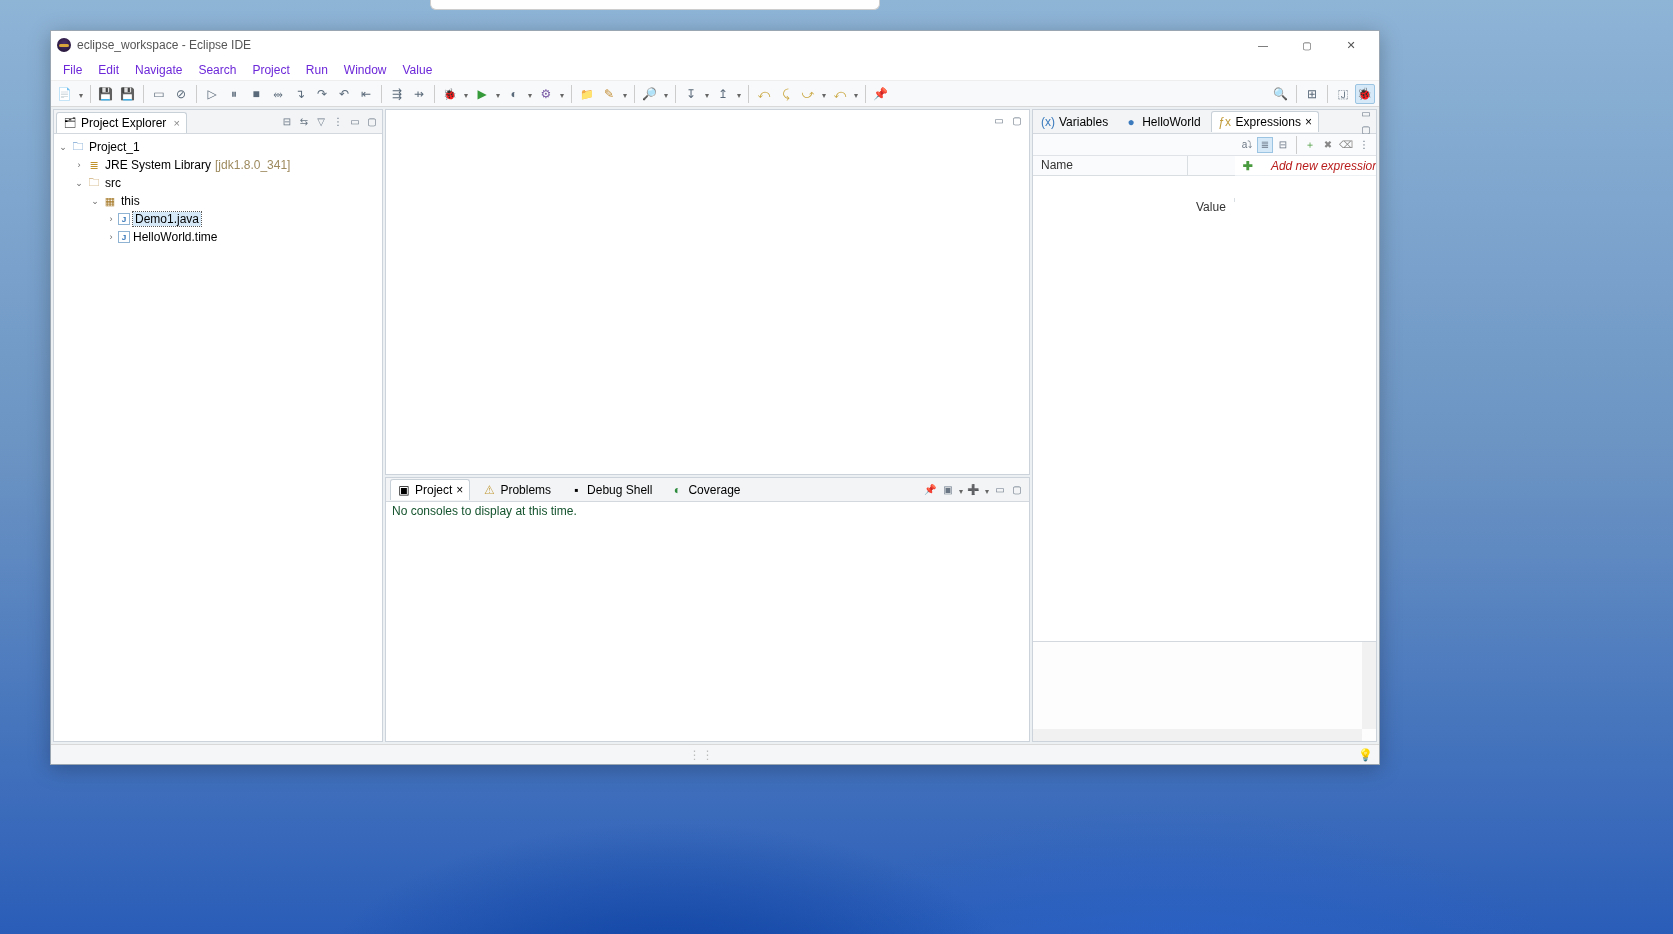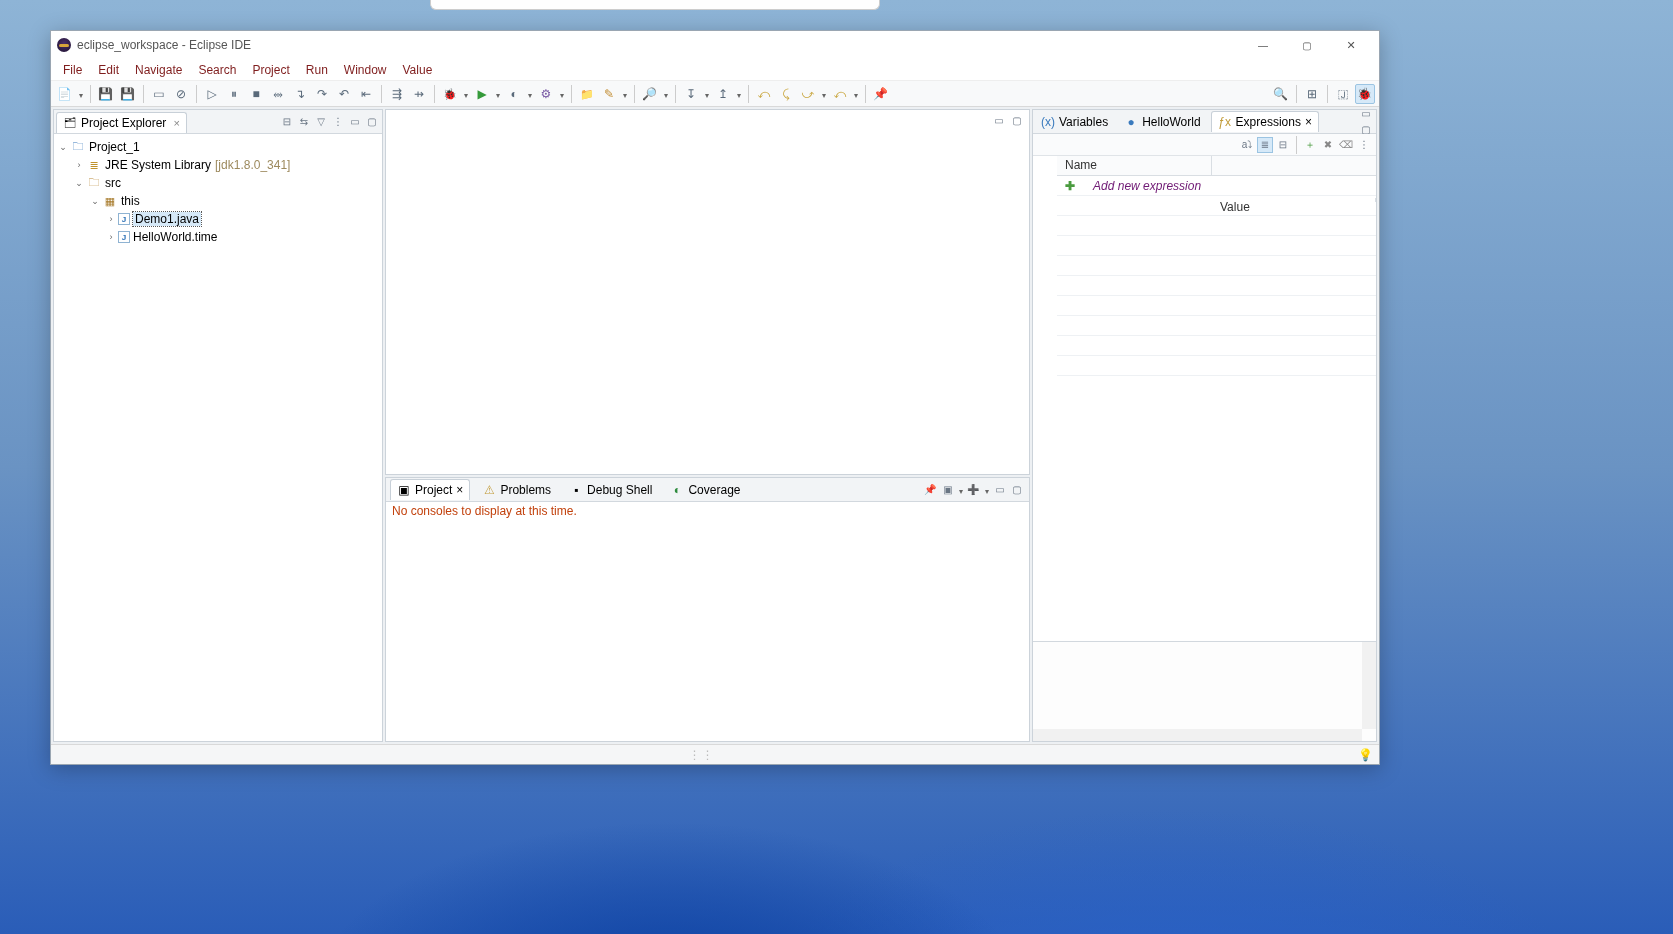--- a/index.html
+++ b/index.html
@@ -12,21 +12,21 @@
   }
   
   .titlebar { height: 28px; display: flex; align-items: center; padding: 0 6px; background:#fff; }
   .titlebar .eclipse-logo { width:14px; height:14px; border-radius:50%; background: radial-gradient(circle at 50% 40%, #4a2e6a 0%, #2b1a40 70%); margin-right:6px; position:relative; }
   .titlebar .eclipse-logo::after{content:"";position:absolute;left:2px;top:6px;width:10px;height:3px;background:#d6a43a;border-radius:2px;}
   .titlebar .title { color:#555; font-size:12px; }
   .titlebar .win-controls { margin-left:auto; display:flex; }
   .win-btn { width:44px; height:28px; display:flex; align-items:center; justify-content:center; color:#555; }
   
   .menubar { height:22px; display:flex; align-items:center; padding:0 4px; background:#fff; border-bottom:1px solid #eee;}
-  .menubar span { padding:2px 8px; color:#7f1d1d;text-align:center; }
+  .menubar span { padding:2px 8px; color:#6d28d9;text-align:center; }
   
   .toolbar { height:26px; background:#f8f9fa; border-bottom:1px solid #d9d9d9; display:flex; align-items:center; padding:0 4px; gap:2px;}
   .tb-btn { width:20px; height:20px; display:flex; align-items:center; justify-content:center; border-radius:2px; color:#5a6a7a;}
   .tb-sep { width:1px; height:18px; background:#ccc; margin:0 3px; }
   .tb-dd { width:8px; display:flex; align-items:center; justify-content:center; }
   .toolbar .right { margin-left:auto; display:flex; align-items:center; gap:2px;}
   .tb-active{ background:#d6e9f8; border:1px solid #9bc4e2;}
   
   .body { flex:1; display:flex; background:#edf0f3; }
   .left-panel { width:330px; display:flex; flex-direction:column; background:#fff; border:1px solid #ccd3da; margin:2px 1px 2px 2px;}
@@ -53,32 +53,32 @@
   .selected .nlabel{background:#d6e9f8; outline:1px dotted #5a5a5a; padding:0 2px;}
   
   .editor-area{flex:1; background:#fff; border:1px solid #ccd3da; position:relative;}
   .editor-area .ed-controls{position:absolute; right:4px; top:2px; display:flex; gap:2px;}
   
   .bottom-panel{height:265px; background:#fff; border:1px solid #ccd3da; display:flex; flex-direction:column;}
   .tabs-row{height:24px; background:#f2f4f6; border-bottom:1px solid #d2d8de; display:flex; align-items:center; padding:0 4px; gap:6px;}
   .btab{display:flex; align-items:center; gap:4px; padding:3px 6px;}
   .btab.active{background:#fff; border:1px solid #c8d0d8; border-bottom:none; border-radius:3px 3px 0 0;}
   .btab .bicon{width:14px;height:14px;display:flex;align-items:center;justify-content:center;}
-  .console-body{flex:1; padding:2px 6px; color:#c2410c;}
+  .console-body{flex:1; padding:2px 6px; color:#14532d;}
   .tabs-row .bt-right{margin-left:auto; display:flex; gap:1px;}
   
   .rtabs{height:24px; background:#f2f4f6; border-bottom:1px solid #d2d8de; display:flex; align-items:center; padding:0 2px; gap:4px;}
   .rtoolbar{height:22px; display:flex; align-items:center; justify-content:flex-end; padding:0 4px; gap:2px; border-bottom:1px solid #e0e4e8; background:#fafbfc;}
-  .exp-table{flex:1; display:flex; flex-direction:column; overflow:hidden;padding-left:24px;}
+  .exp-table{flex:1; display:flex; flex-direction:row; overflow:hidden;}
   .thead{display:flex; height:20px; background:#fafbfc; border-bottom:1px solid #d9dee3;}
   .th{padding:2px 8px; color:#333; border-right:1px solid #d9dee3;}
   .th.name{width:155px;} .th.value{flex:1;margin-top:42px;}
   .trow{display:flex; height:20px; border-bottom:1px solid #eef1f4;}
   .td{padding:2px 8px;} .td.name{width:155px; display:flex; align-items:center; gap:6px;} .td.value{flex:1;}
-  .addexp{font-style:italic; color:#701a75; padding-left:12px;}
+  .addexp{font-style:italic; color:#b91c1c; padding-left:12px;}
   .plus-icon{color:#4a9b3f; font-weight:bold;}
   .rdetail{height:100px; border-top:1px solid #d2d8de; background:#fdfdfd; position:relative;}
   .rdetail .scroll-v{position:absolute;right:0;top:0;bottom:12px;width:14px;background:#f1f1f1;}
   .rdetail .scroll-h{position:absolute;left:0;right:14px;bottom:0;height:12px;background:#f1f1f1;}
   
   .statusbar{height:20px; background:#f5f6f7; border-top:1px solid #d9d9d9; display:flex; align-items:center; padding:0 6px;}
   .statusbar .bulb{margin-left:auto; color:#caa52c;}
   .drag-handle{margin-left:auto; margin-right:12px; color:#bbb; letter-spacing:1px;}
   
   .i-min::before{content:"—";font-size:10px;}

